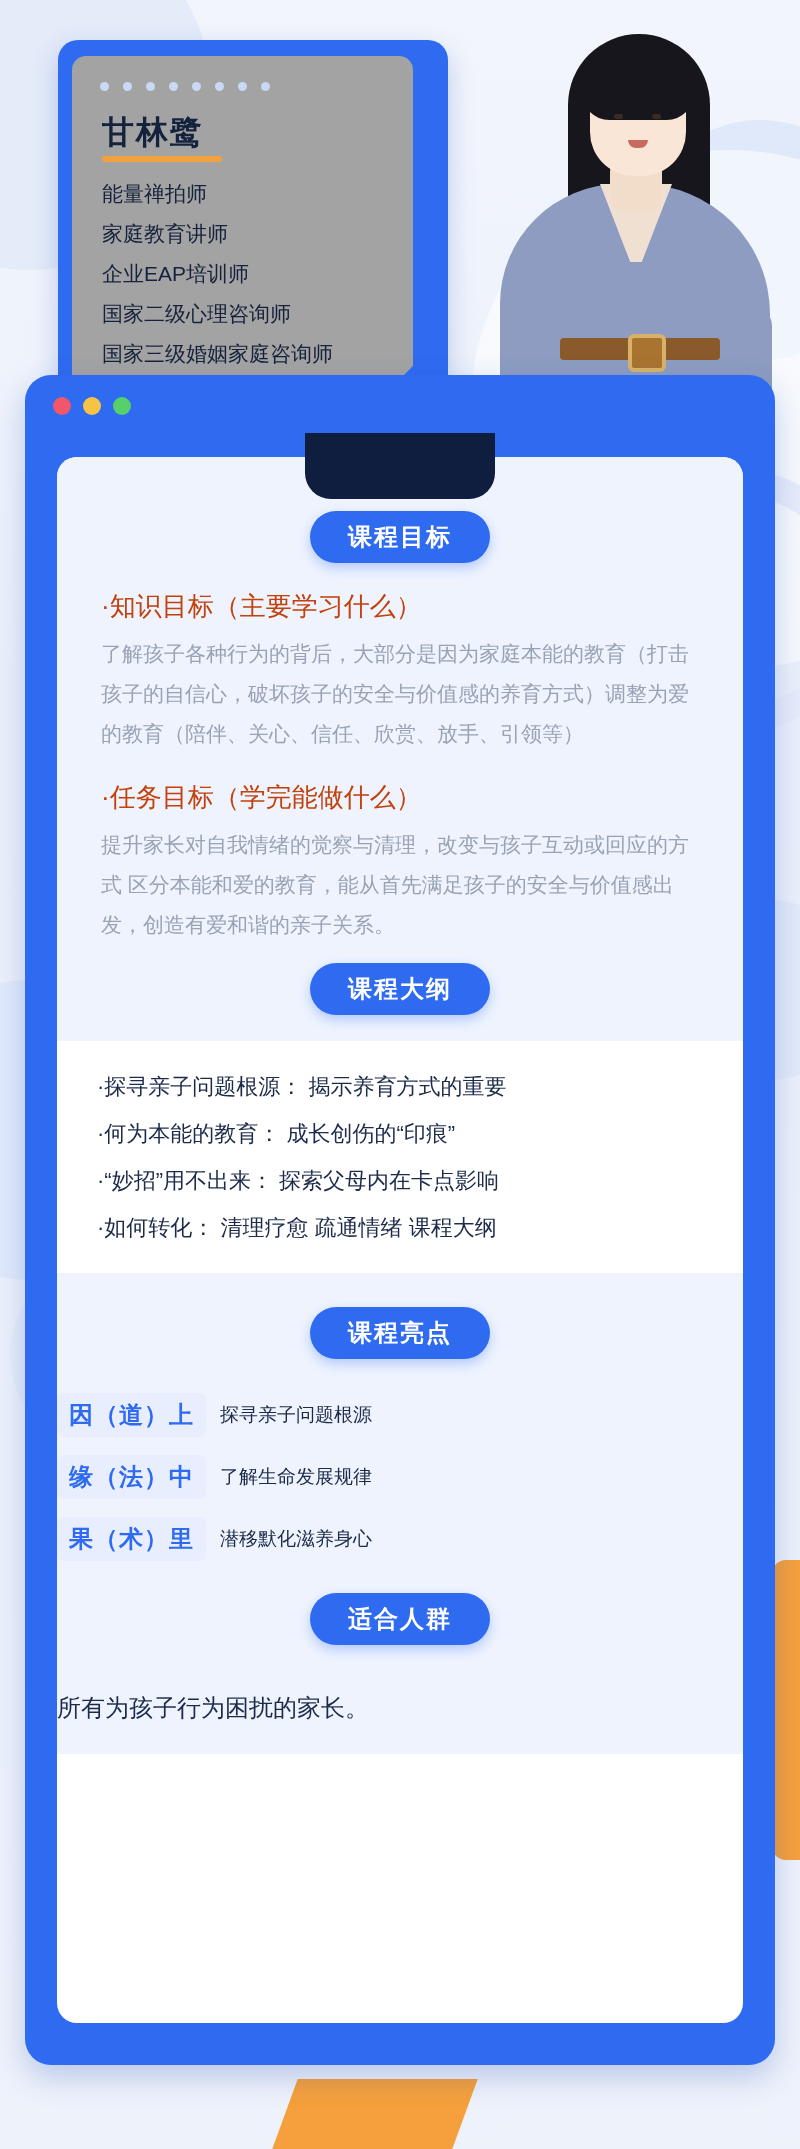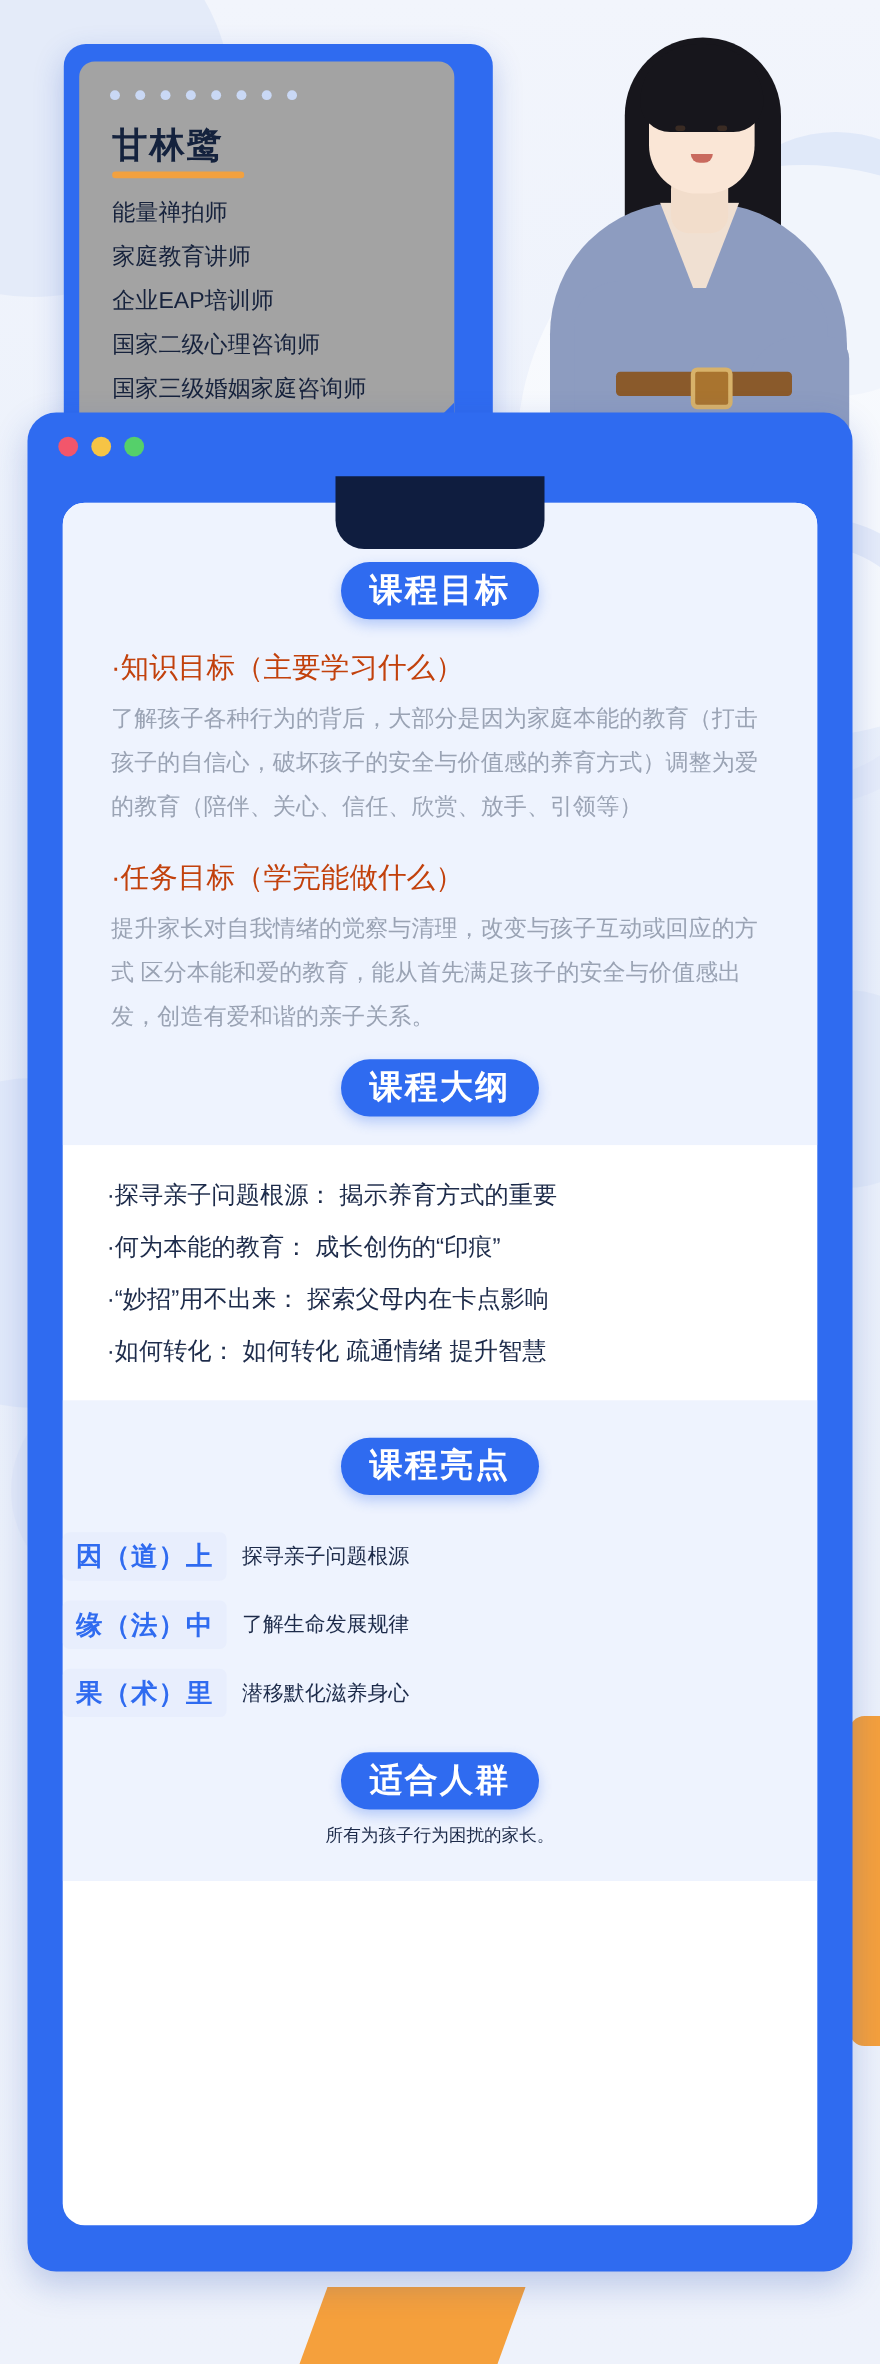--- a/index.html
+++ b/index.html
@@ -269,21 +269,21 @@
     background: #eef3fe;
     padding: 30px 0 26px;
   }
 
   .pill {
     display: block;
     margin: 0 auto;
     width: 180px;
     background: #2f6bf0;
     color: #fff;
-    font-size: 30px;
+    font-size: 24px;
     font-weight: bold;
     text-align: center;
     line-height: 52px;
     height: 52px;
     border-radius: 26px;
     letter-spacing: 2px;
     box-shadow: 0 5px 12px rgba(47,107,240,.3);
   }
 
   .blk { padding: 0 44px; }
@@ -325,24 +325,24 @@
     padding: 6px 12px;
     border-radius: 6px;
     letter-spacing: 1px;
   }
   .hl-val {
     font-size: 19px;
     color: #1d2b4a;
   }
 
   .audience-text {
-    text-align:center;
-    font-size: 16px;
+    text-align:left;
+    font-size: 24px;
     color: #1d2b4a;
-    margin-top: 14px;
+    margin-top: 47px;
   }
 </style>
 </head>
 <body>
 
 <div class="bg">
   <div class="bg-blob b1"></div>
   <div class="bg-blob b2"></div>
   <div class="bg-white-swoosh"></div>
   <div class="bg-ring r1"></div>
@@ -421,21 +421,21 @@
         <div class="para">提升家长对自我情绪的觉察与清理，改变与孩子互动或回应的方式 区分本能和爱的教育，能从首先满足孩子的安全与价值感出发，创造有爱和谐的亲子关系。</div>
       </div>
       <div style="height:18px"></div>
       <div class="pill">课程大纲</div>
     </div>
 
     <div class="outline-list" style="padding-top:22px;padding-bottom:22px;">
       <div class="outline-item">·探寻亲子问题根源： 揭示养育方式的重要</div>
       <div class="outline-item">·何为本能的教育： 成长创伤的“印痕”</div>
       <div class="outline-item">·“妙招”用不出来： 探索父母内在卡点影响</div>
-      <div class="outline-item">·如何转化： 如何转化 疏通情绪 提升智慧</div>
+      <div class="outline-item">·如何转化： 清理疗愈 疏通情绪 课程大纲</div>
     </div>
 
     <div class="section-band" style="padding-top:34px;padding-bottom:30px;">
       <div class="pill">课程亮点</div>
       <div style="height:16px"></div>
       <div class="hl-row">
         <span class="hl-key">因（道）上</span>
         <span class="hl-val">探寻亲子问题根源</span>
       </div>
       <div class="hl-row">

